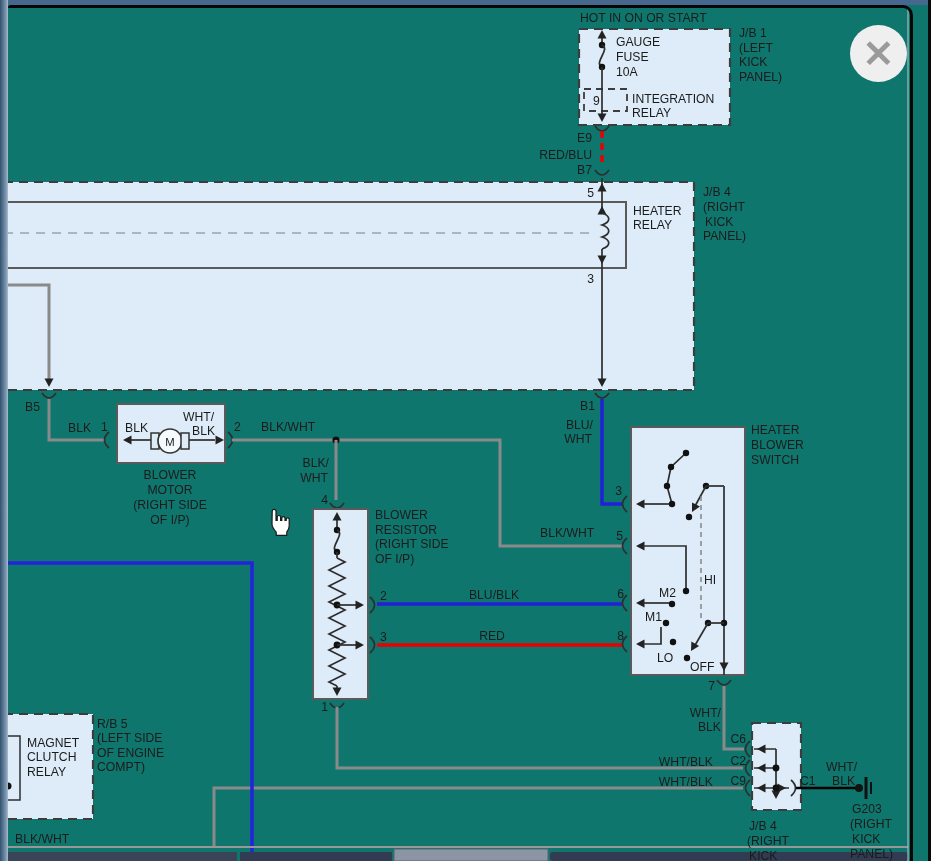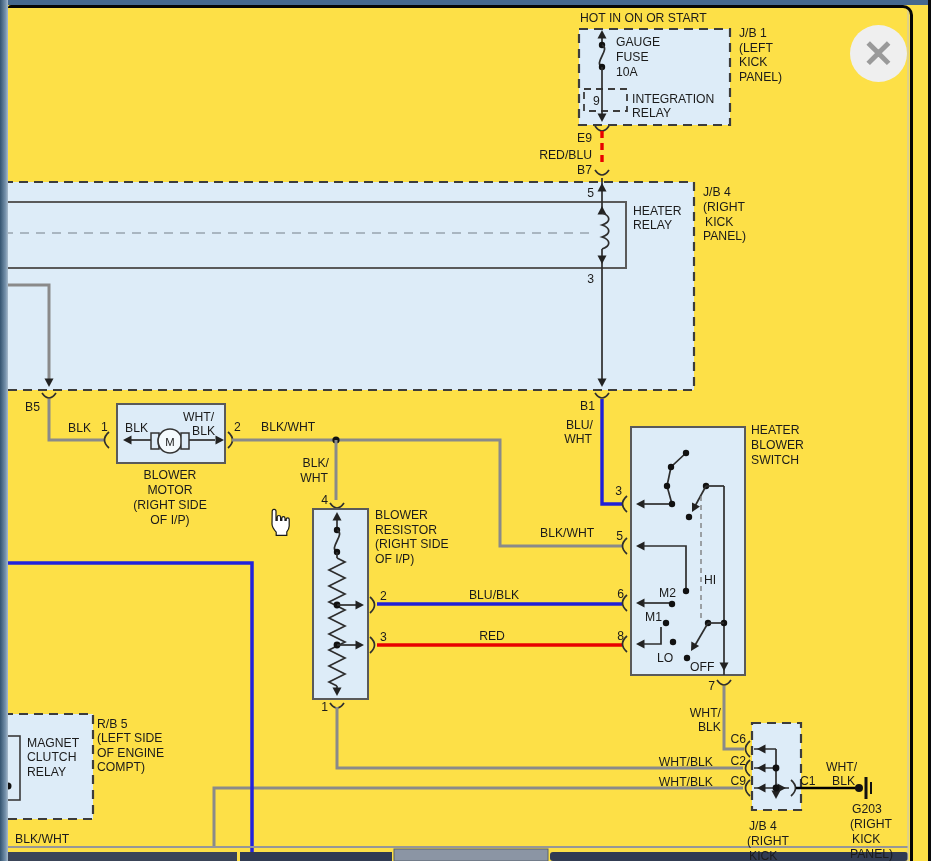--- a/index.html
+++ b/index.html
@@ -1,16 +1,16 @@
 <!DOCTYPE html>
 <html><head>
 <meta charset="utf-8">
 <style>
   html,body{margin:0;padding:0;background:#fff;}
-  #stage{position:relative;width:931px;height:861px;background:#fde047;overflow:hidden;
+  #stage{position:relative;width:931px;height:861px;background:#0f766e;overflow:hidden;
          font-family:"Liberation Sans",sans-serif;}
   #stage svg text{font-family:"Liberation Sans",sans-serif;font-size:12.2px;fill:#1b1b1b;}
   text.end{text-anchor:end} text.mid{text-anchor:middle}
   .wg{stroke:#8a8a8a;stroke-width:3;fill:none}
   .wg2{stroke:#979797;stroke-width:2;fill:none}
   .wb{stroke:#2020d8;stroke-width:3.4;fill:none}
   .wr{stroke:#e90000;stroke-width:3.4;fill:none}
   .wk{stroke:#000;stroke-width:2.6;fill:none}
   .sym{stroke:#2e2e2e;stroke-width:1.7;fill:none}
   .dashbox{stroke:#3c3c3c;stroke-width:2.2;fill:#ddecf8;stroke-dasharray:9 6}

